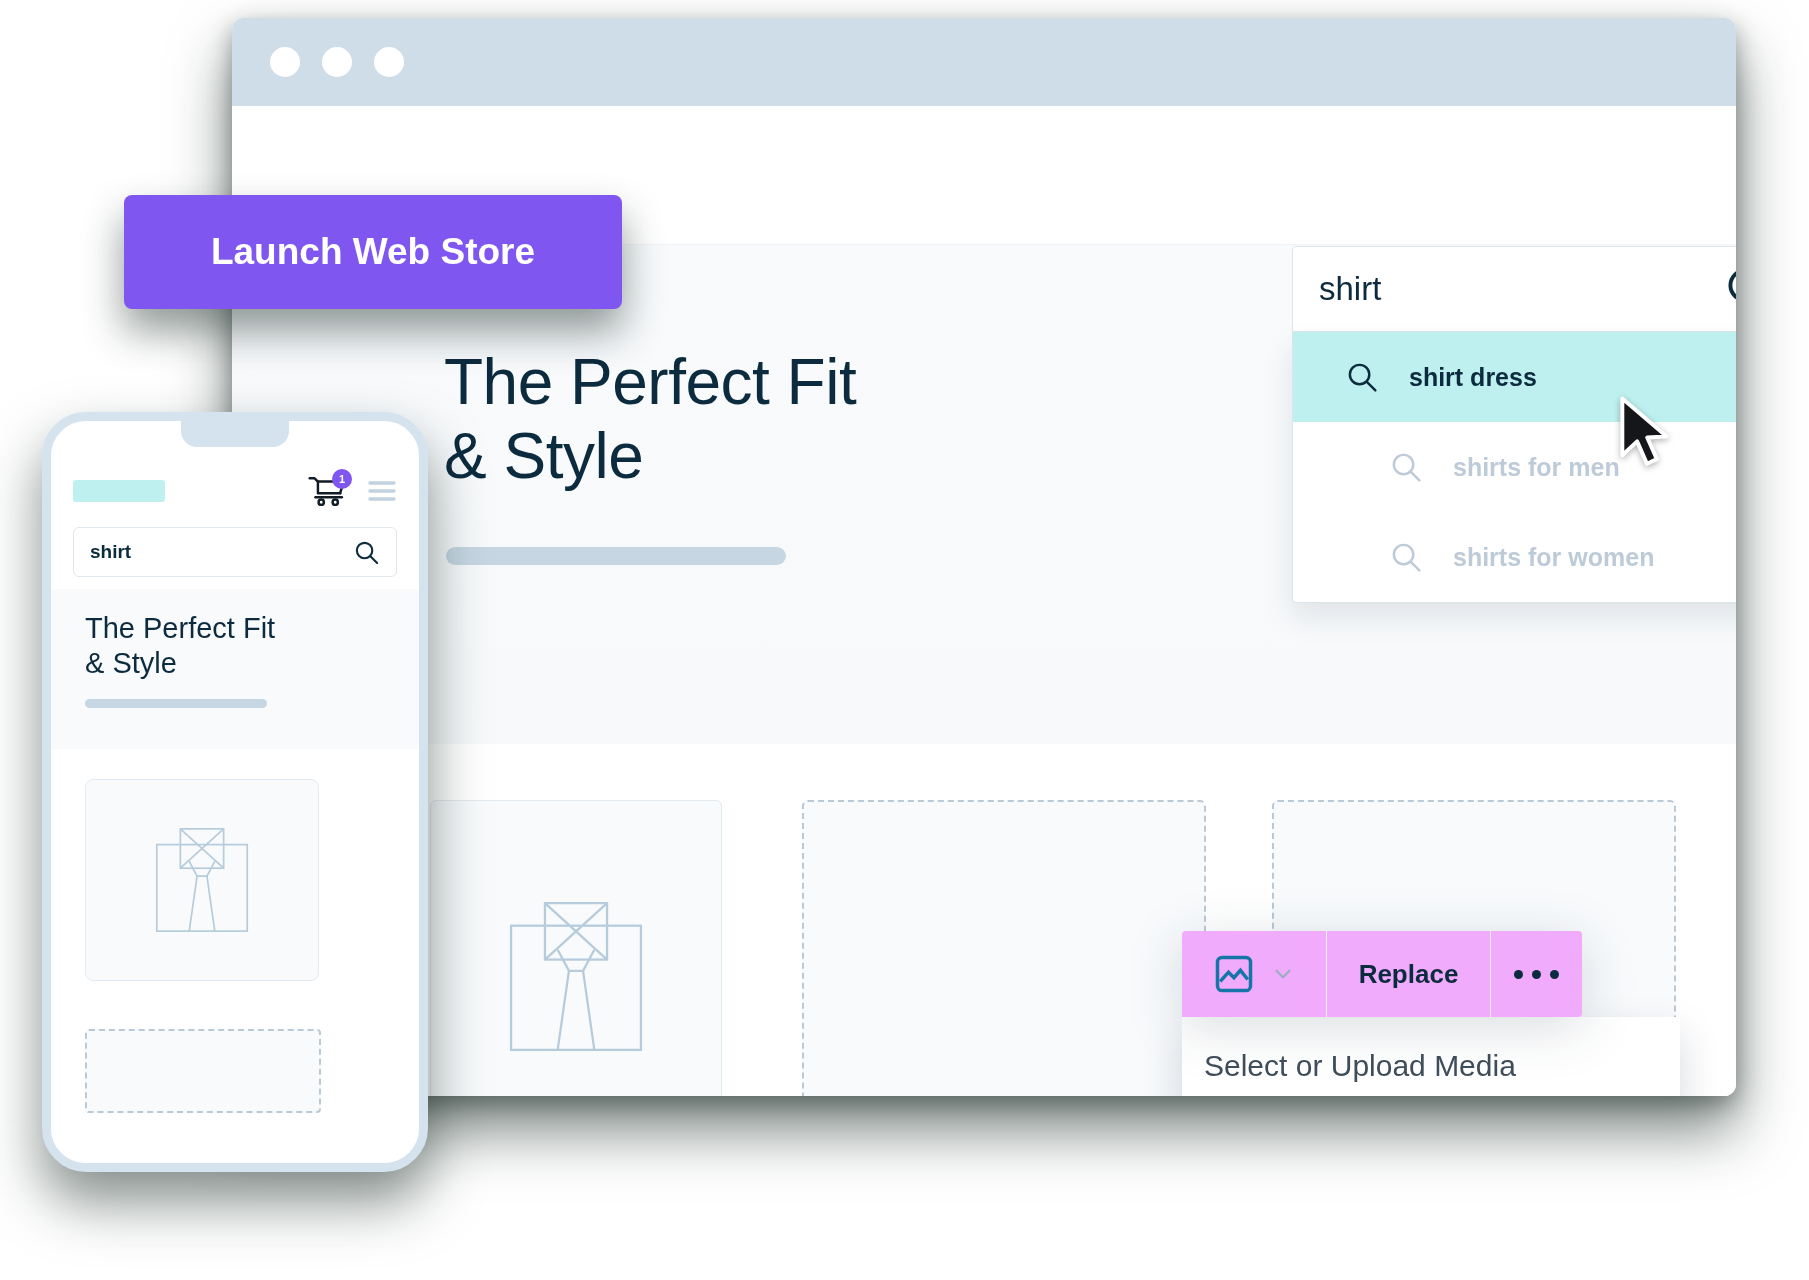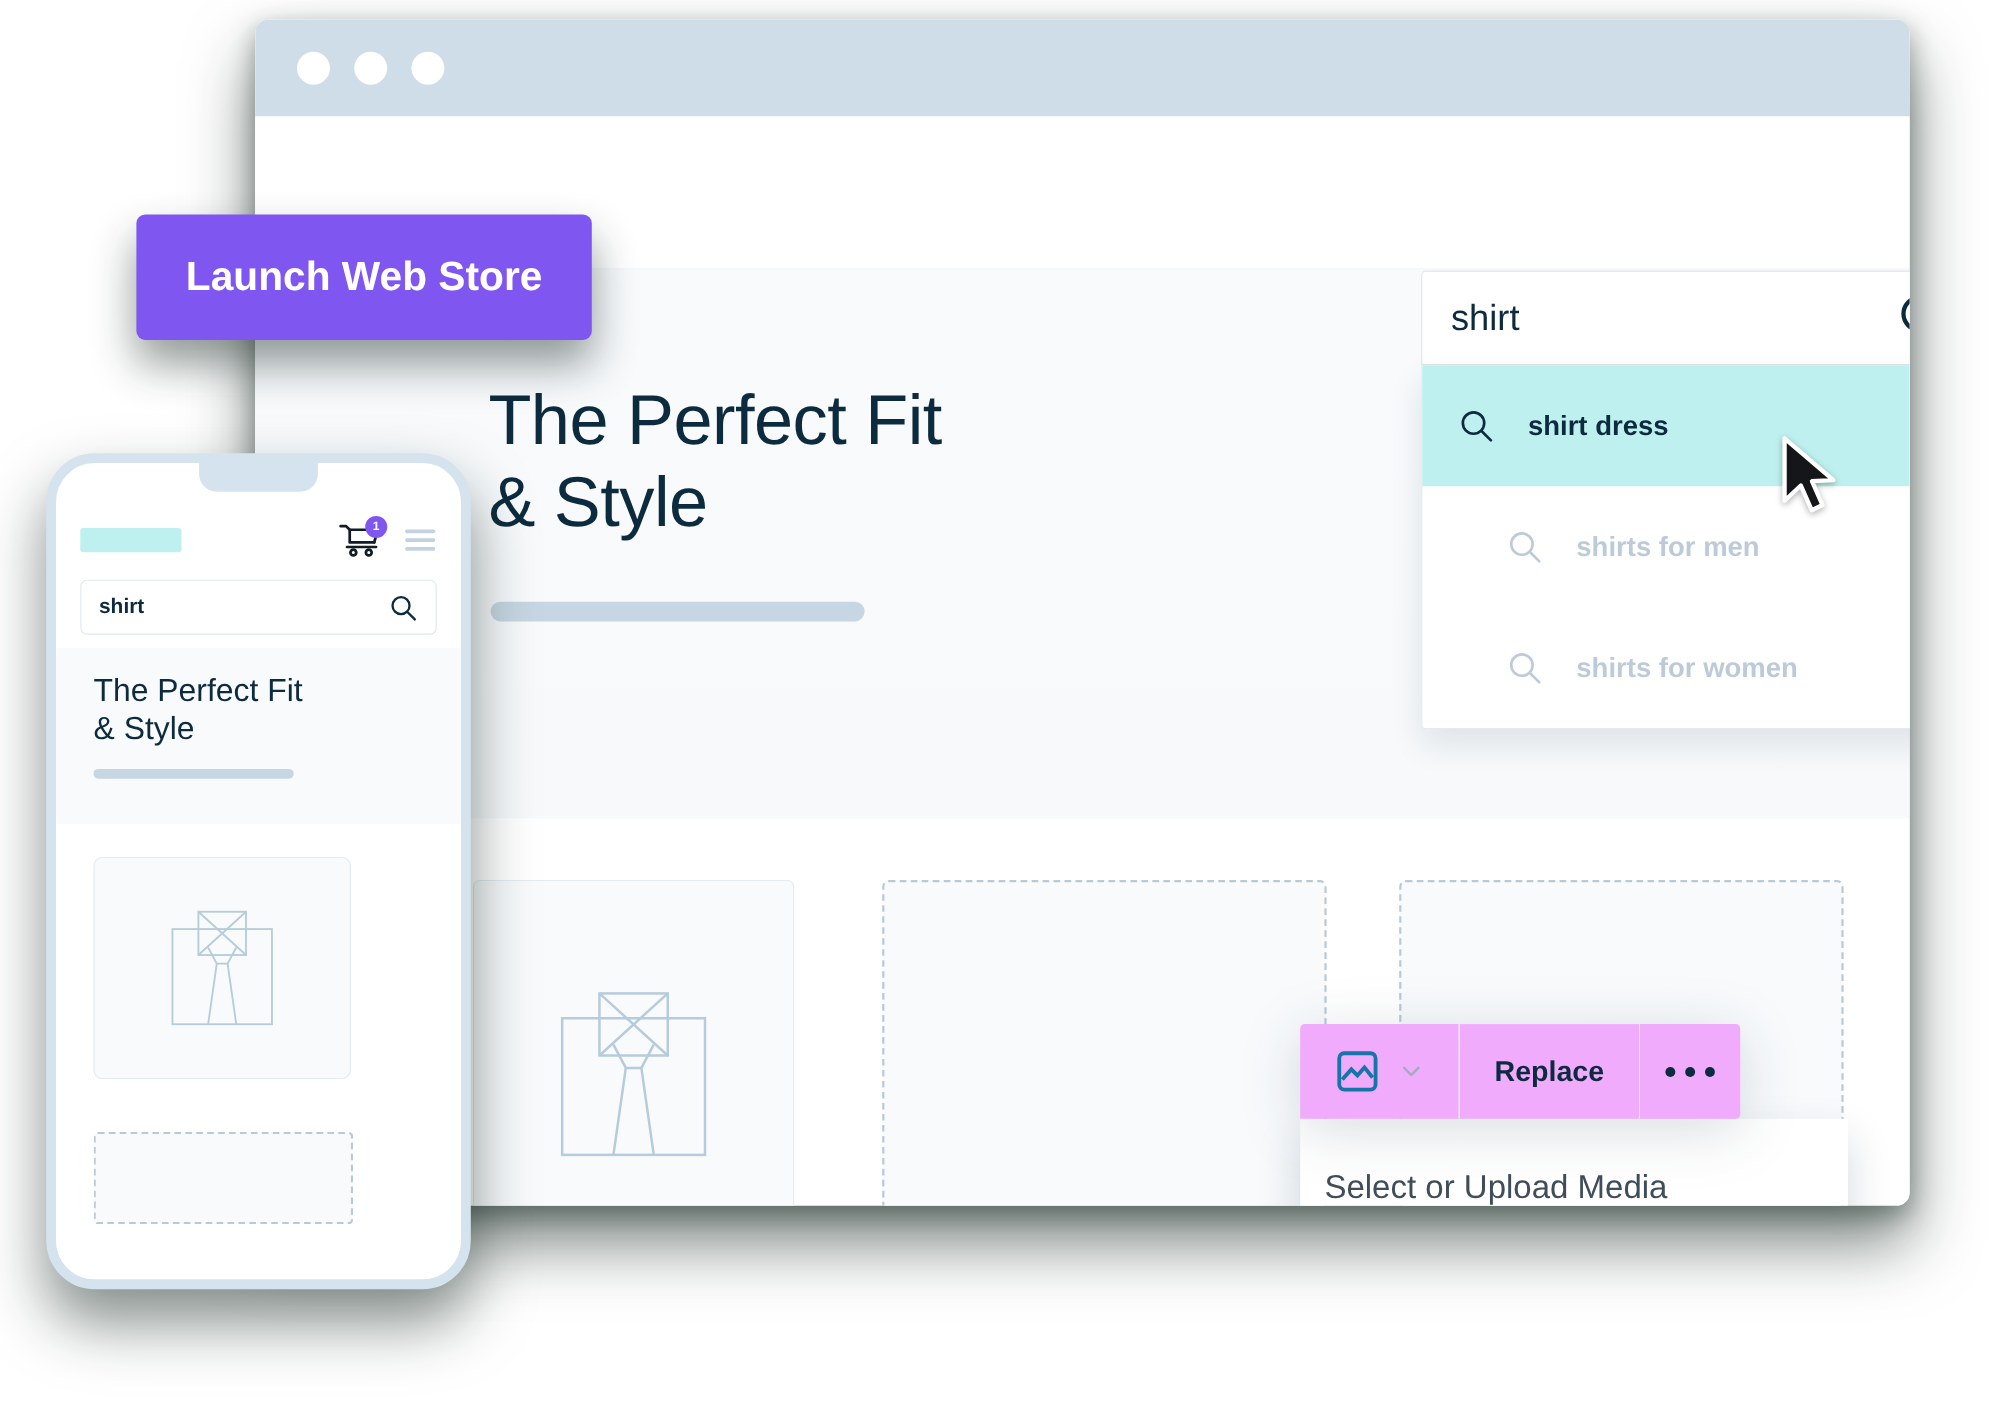--- a/index.html
+++ b/index.html
@@ -142,24 +142,24 @@
     font-weight: 400;
   }
   .suggest-list {
     background: #ffffff;
     border: 1px solid #dde5ec;
     border-top: none;
     border-radius: 0 0 4px 4px;
     box-shadow: 0 14px 30px rgba(18, 40, 60, 0.10);
   }
   .suggest-item {
-    height: 110px;
-    display: flex;
-    align-items: center;
-    padding-left: 32px;
+    height: 90px;
+    display: flex;
+    align-items: center;
+    padding-left: 52px;
     gap: 30px;
     font-size: 25px;
   }
   .suggest-item.active {
     background: #bdf0ef;
     color: #0d2b3e;
     font-weight: 700;
   }
   .suggest-item.dim {
     color: #bdcbd8;
@@ -174,21 +174,21 @@
     top: 290px;
     z-index: 60;
     filter: drop-shadow(0 2px 3px rgba(0,0,0,0.3));
   }
 
   
   .launch-btn {
     position: absolute;
     left: 124px;
     top: 195px;
-    width: 414px;
+    width: 498px;
     height: 114px;
     background: #7f56f0;
     border-radius: 8px;
     color: #ffffff;
     font-size: 37px;
     font-weight: 700;
     display: flex;
     align-items: center;
     justify-content: center;
     z-index: 50;
@@ -378,21 +378,21 @@
     position: absolute;
     left: 950px;
     top: 911px;
     width: 498px;
     background: #ffffff;
     z-index: 69;
     border-radius: 0 0 4px 4px;
     box-shadow: 0 18px 40px rgba(18, 40, 60, 0.18);
   }
   .media-panel-title {
-    padding: 46px 22px 30px 22px;
+    padding: 32px 22px 30px 22px;
     font-size: 30px;
     color: #3f4e5a;
     border-bottom: 1px solid #eef2f5;
   }
 
   svg { display: block; }
 </style>
 </head>
 <body>
 

